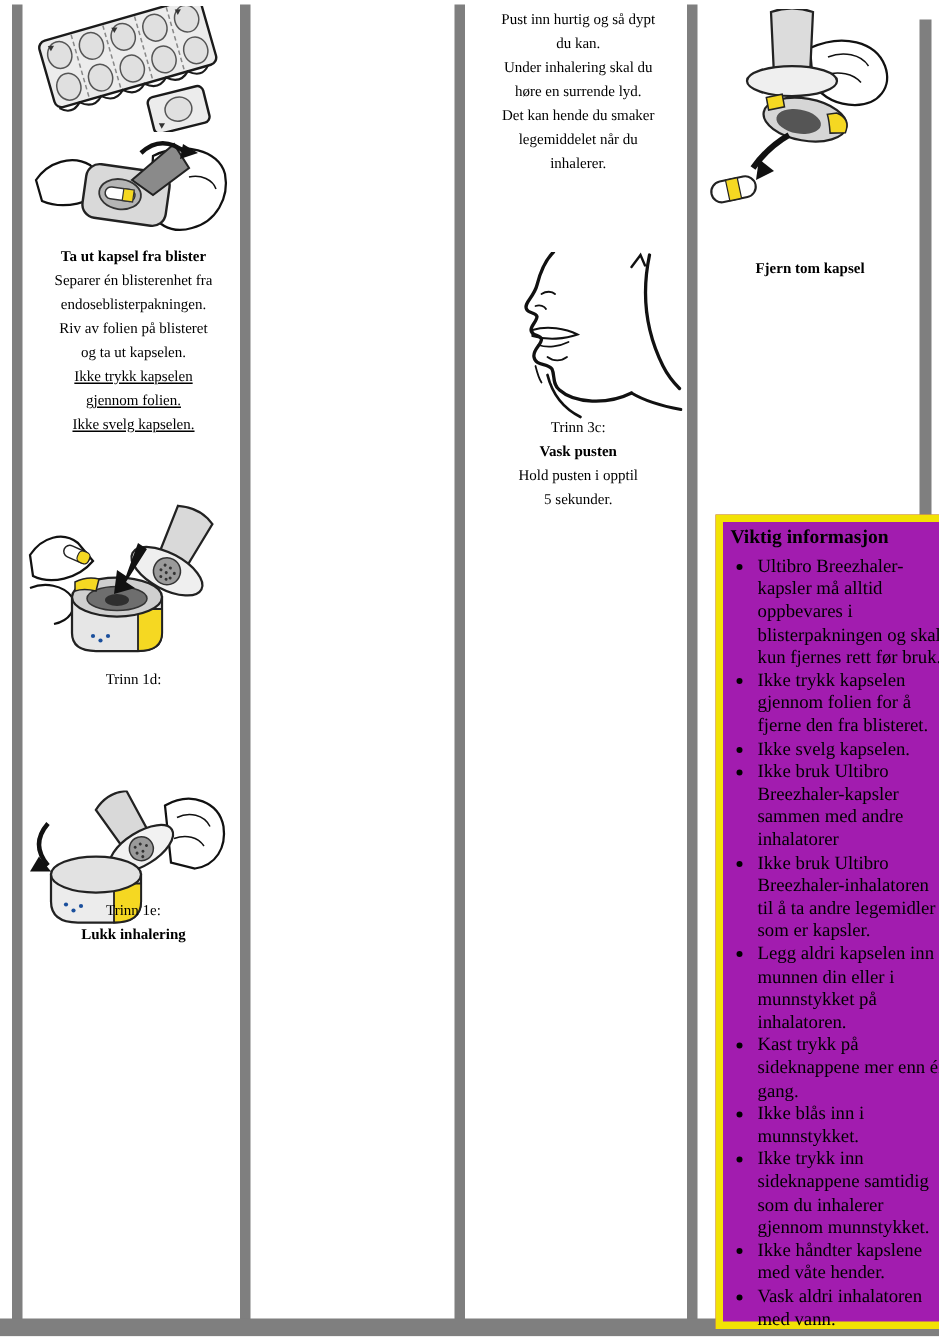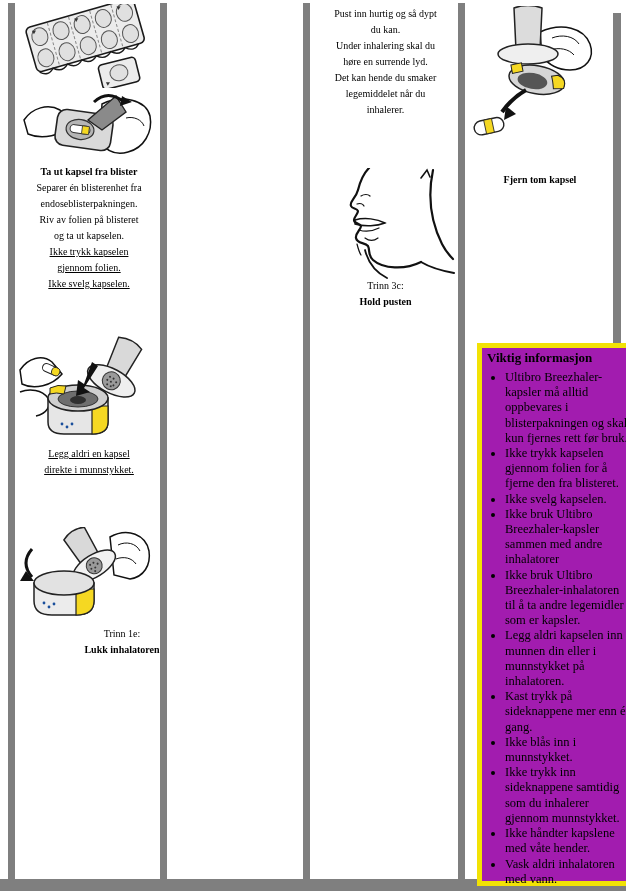--- a/index.html
+++ b/index.html
@@ -121,22 +121,21 @@
       <g fill="#1a4f9c">
         <circle cx="44" cy="88" r="1.4"></circle>
           <circle cx="49" cy="91" r="1.4"></circle>
           <circle cx="54" cy="88" r="1.4"></circle>
       </g>
     </g>
     <path d="M74,26 L66,48 L60,44 L58,60 L72,56 L66,52 L80,30 Z" fill="#111"></path>
   </svg>
 
   <div class="abs" style="left:18px;top:446px;width:142px;">
-    <div class="txt und">Legg aldri en kapsel
-direkte i munnstykket.</div>
+    <div class="txt">Trinn 1d:</div>
   </div>
 
   <svg class="abs" style="left:18px;top:527px;" width="134" height="96" viewBox="0 0 134 96">
     <path d="M92,10 C110,0 128,8 131,24 C133,38 126,50 112,52 L96,48 Z" fill="#fff" stroke="#111" stroke-width="1.5"></path>
     <path d="M100,18 c8,-4 18,-2 22,6" fill="none" stroke="#111" stroke-width="1"></path>
     <path d="M98,32 c8,-3 16,-1 20,5" fill="none" stroke="#111" stroke-width="1"></path>
     <g transform="rotate(-32 72 32)">
       <path d="M60,2 Q72,-4 84,2 L82,34 L62,34 Z" fill="#d9d9d9" stroke="#222" stroke-width="1.5"></path>
       <ellipse cx="72" cy="40" rx="24" ry="11" fill="#f2f2f2" stroke="#222" stroke-width="1.5"></ellipse>
       <circle cx="72" cy="40" r="8" fill="#9a9a9a" stroke="#333" stroke-width="1"></circle>
@@ -156,23 +155,23 @@
       <g fill="#1a4f9c">
         <circle cx="26" cy="76" r="1.4"></circle>
           <circle cx="31" cy="80" r="1.4"></circle>
           <circle cx="36" cy="77" r="1.4"></circle>
       </g>
     </g>
     <path d="M14,22 q-12,14 0,28" fill="none" stroke="#111" stroke-width="3"></path>
     <path d="M8,44 l8,10 -14,0 z" fill="#111"></path>
   </svg>
 
-  <div class="abs" style="left:18px;top:626px;width:142px;margin-left:33px;">
+  <div class="abs" style="left:18px;top:600px;width:142px;">
     <div class="txt">Trinn 1e:</div>
-    <div class="txt bold">Lukk inhalatoren</div>
+    <div class="txt bold">Lukk inhalering</div>
   </div>
 
   <div class="abs txt" style="left:313px;top:6px;width:145px;">Pust inn hurtig og så dypt
 du kan.
 Under inhalering skal du
 høre en surrende lyd.
 Det kan hende du smaker
 legemiddelet når du
 inhalerer.</div>
 
@@ -187,21 +186,23 @@
       <path stroke-width="2.2" d="M120,2 C115,26 117,52 129,76 C133,84 137,88 140,91"></path>
       <path stroke-width="1.6" d="M108,10 L114,2 L117,9"></path>
       <path stroke-width="2" d="M108,94 C118,100 130,103 141,105"></path>
       <path stroke-width="1.8" d="M52,82 C55,94 62,104 74,110"></path>
       <path stroke-width="1.2" d="M44,76 C45,80 46,84 48,87"></path>
     </g>
   </svg>
 
   <div class="abs" style="left:313px;top:278px;width:145px;">
     <div class="txt">Trinn 3c:</div>
-    <div class="txt bold">Hold pusten</div>
+    <div class="txt bold">Vask pusten</div>
+    <div class="txt">Hold pusten i opptil
+5 sekunder.</div>
   </div>
 
   <svg class="abs" style="left:468px;top:6px;" width="138" height="134" viewBox="0 0 138 134">
     <path d="M72,26 C94,16 116,22 122,38 C127,52 118,64 102,64 C88,64 80,58 74,50 Z" fill="#fff" stroke="#111" stroke-width="1.5"></path>
     <path d="M84,32 c10,-4 22,-2 27,6" fill="none" stroke="#111" stroke-width="1"></path>
     <path d="M82,44 c9,-3 19,-1 24,5" fill="none" stroke="#111" stroke-width="1"></path>
     <g>
       <path d="M46,2 Q60,-3 74,2 L72,44 L48,44 Z" fill="#dcdcdc" stroke="#222" stroke-width="1.5"></path>
       <ellipse cx="60" cy="48" rx="30" ry="10" fill="#efefef" stroke="#222" stroke-width="1.5"></ellipse>
     </g>

